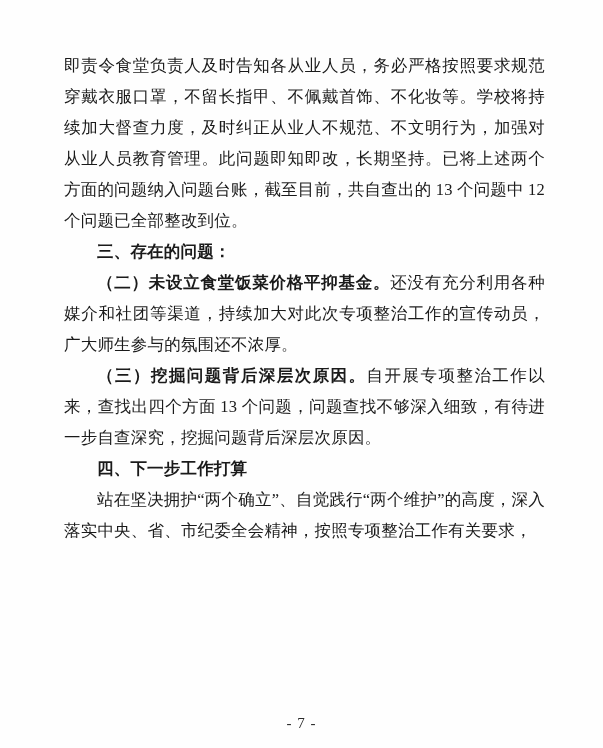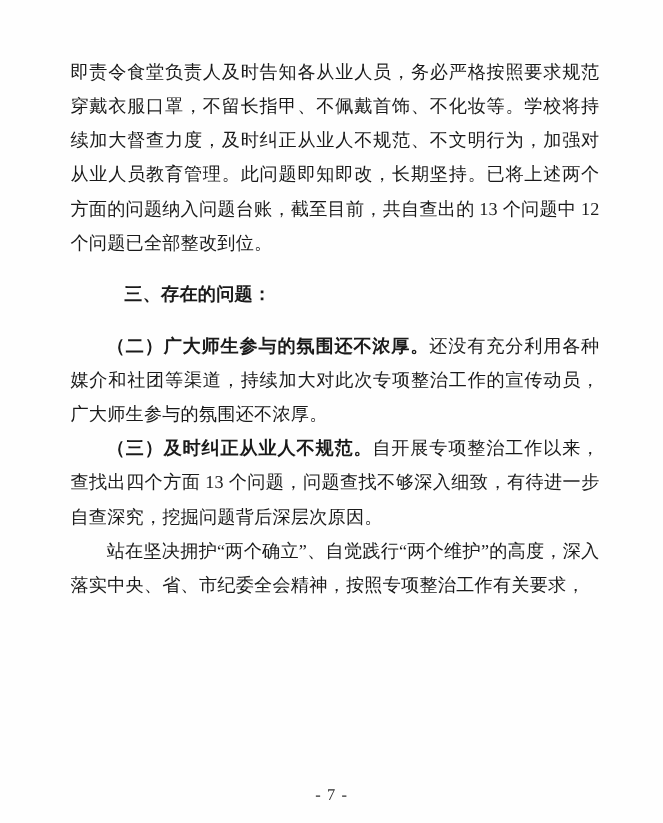--- a/index.html
+++ b/index.html
@@ -31,21 +31,21 @@
   }
   .para {
     margin: 0;
     text-indent: 2em;
     text-align: justify;
   }
   .para.flush {
     text-indent: 0;
   }
   .heading {
-    margin: 16px;
+    margin: 0;
     text-indent: 2em;
     font-weight: bold;
   }
   .lead {
     font-weight: bold;
   }
   .page-number {
     position: absolute;
     left: 0;
     right: 0;
@@ -62,24 +62,25 @@
 <div class="page">
 
   <div class="doc-body">
 
     <p class="para flush">即责令食堂负责人及时告知各从业人员，务必严格按照要求规范穿戴衣服口罩，不留长指甲、不佩戴首饰、不化妆等。学校将持续加大督查力度，及时纠正从业人不规范、不文明行为，加强对从业人员教育管理。此问题即知即改，长期坚持。已将上述两个方面的问题纳入问题台账，截至目前，共自查出的 13 个问题中 12 个问题已全部整改到位。</p>
 
 
     <p class="heading">三、存在的问题：</p>
 
 
-    <p class="para"><span class="lead">（二）广大师生参与的氛围还不浓厚。</span><span>还没有充分利用各种媒介和社团等渠道，持续加大对此次专项整治工作的宣传动员，广大师生参与的氛围还不浓厚。</span></p>
+    <p class="para"><span class="lead">（二）未设立食堂饭菜价格平抑基金。</span><span>还没有充分利用各种媒介和社团等渠道，持续加大对此次专项整治工作的宣传动员，广大师生参与的氛围还不浓厚。</span></p>
 
-    <p class="para"><span class="lead">（三）及时纠正从业人不规范。</span><span>自开展专项整治工作以来，查找出四个方面 13 个问题，问题查找不够深入细致，有待进一步自查深究，挖掘问题背后深层次原因。</span></p>
+    <p class="para"><span class="lead">（三）挖掘问题背后深层次原因。</span><span>自开展专项整治工作以来，查找出四个方面 13 个问题，问题查找不够深入细致，有待进一步自查深究，挖掘问题背后深层次原因。</span></p>
 
+    <p class="heading">四、下一步工作打算</p>
 
 
     <p class="para">站在坚决拥护“两个确立”、自觉践行“两个维护”的高度，深入落实中央、省、市纪委全会精神，按照专项整治工作有关要求，</p>
 
   </div>
 
   <div class="page-number">- 7 -</div>
 
 </div>
 

